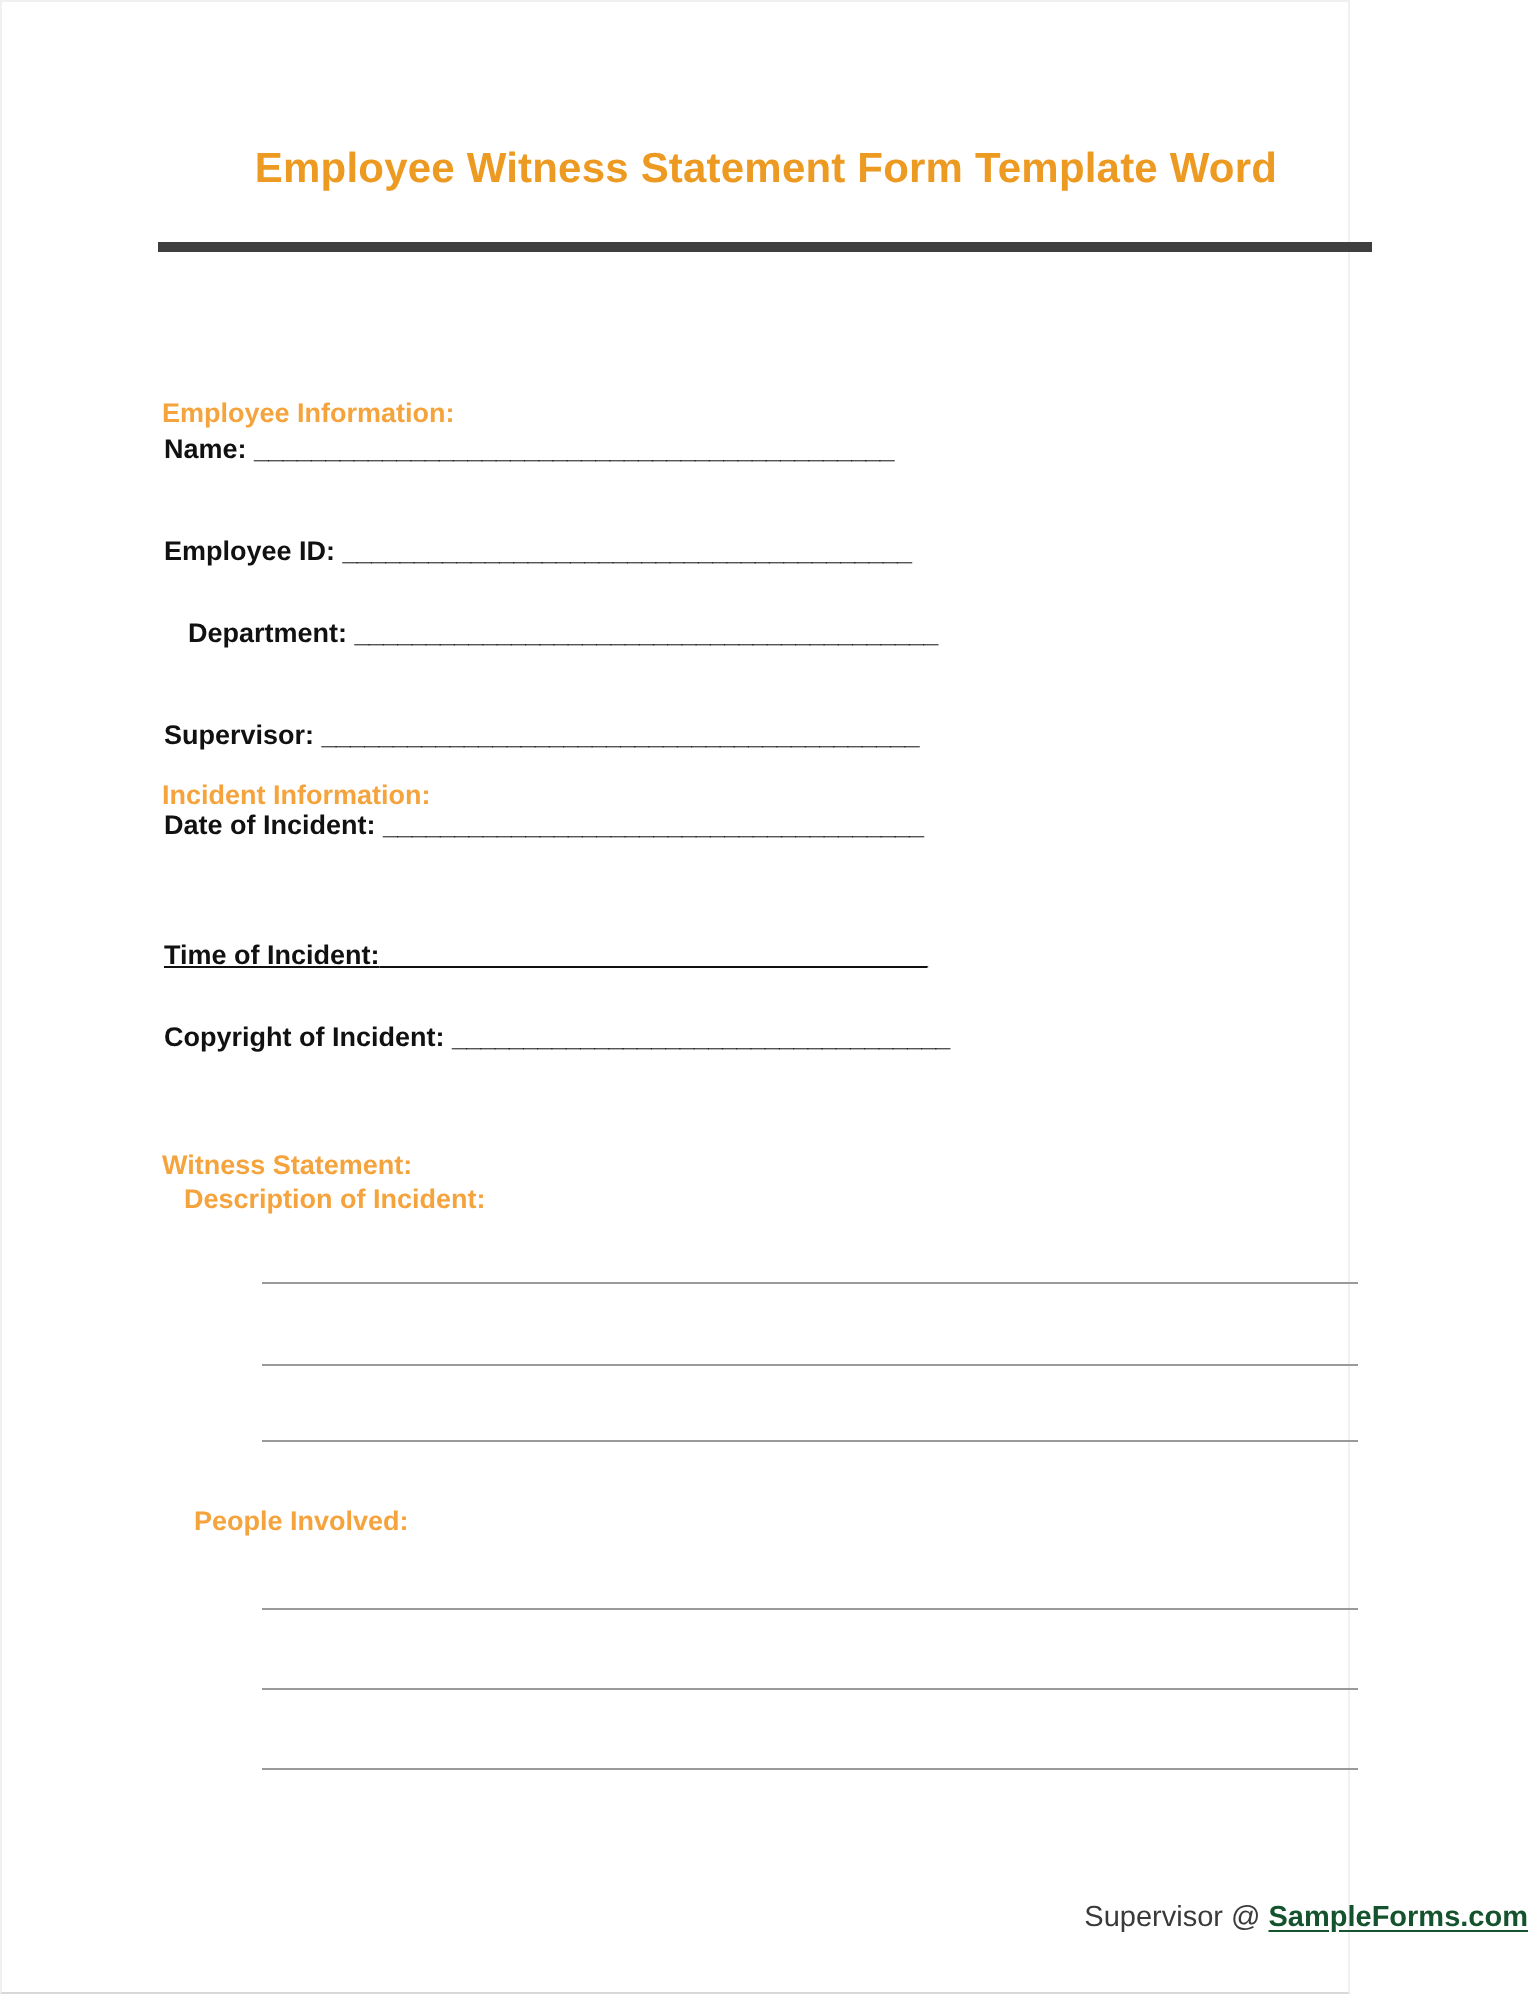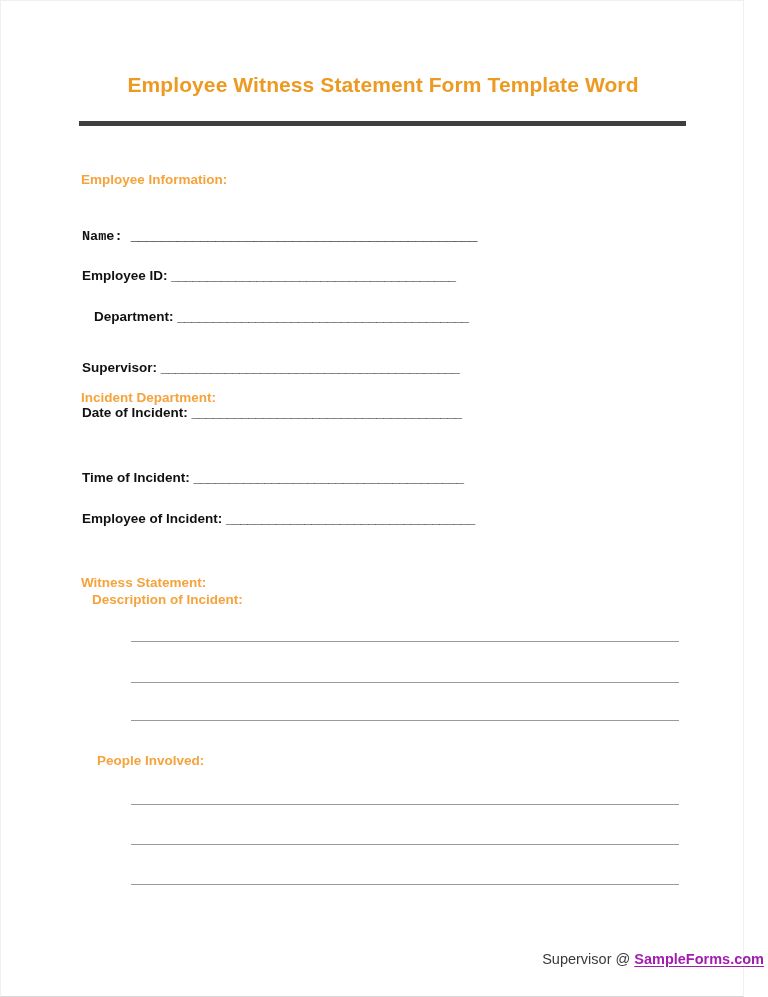--- a/index.html
+++ b/index.html
@@ -9,21 +9,21 @@
   body {
     width: 768px;
     height: 997px;
     background: #ffffff;
     font-family: "Liberation Sans", sans-serif;
     overflow: hidden;
   }
 
   .page {
     position: relative;
-    width: 744px;
+    width: 675px;
     height: 997px;
     background: #ffffff;
     box-sizing: border-box;
     border: 1px solid #f0f0f0;
     border-bottom: 1px solid #d8d8d8;
   }
 
   .content {
     position: absolute;
     left: 78px;
@@ -97,71 +97,71 @@
     position: absolute;
     left: 0;
     top: 950px;
     width: 685px;
     text-align: right;
     font-size: 14.5px;
     color: #3a3a3a;
     white-space: nowrap;
   }
   .footer-link {
-    color: #a21caf;
+    color: #14532d;
     font-weight: bold;
     text-decoration: underline;
     text-underline-offset: 2px;
   }
 </style>
 </head>
 <body>
 
 <div class="page">
   <div class="content">
 
     <div class="doc-title">Employee Witness Statement Form Template Word</div>
     <div class="title-rule"></div>
 
-    <div class="section-heading" style="top:171px;">Employee Information:</div>
+    <div class="section-heading" style="top:198px;">Employee Information:</div>
 
-    <div class="field-row" style="top:228px;font-family:Liberation Mono, monospace;">
+    <div class="field-row" style="top:216px;">
       <span class="field-label">Name:</span>
       <span class="field-fill">_____________________________________________</span>
     </div>
 
     <div class="field-row" style="top:267px;">
       <span class="field-label">Employee ID:</span>
       <span class="field-fill">________________________________________</span>
     </div>
 
     <div class="field-row" style="top:308px;padding-left:12px;">
       <span class="field-label">Department:</span>
       <span class="field-fill">_________________________________________</span>
     </div>
 
     <div class="field-row" style="top:359px;">
       <span class="field-label">Supervisor:</span>
       <span class="field-fill">__________________________________________</span>
     </div>
 
-    <div class="section-heading" style="top:389px;">Incident Department:</div>
+    <div class="section-heading" style="top:389px;">Incident Information:</div>
 
     <div class="field-row" style="top:404px;">
       <span class="field-label">Date of Incident:</span>
       <span class="field-fill">______________________________________</span>
     </div>
 
-    <div class="field-row" style="top:469px;">
+    <div class="field-row" style="top:469px;text-decoration:underline;">
       <span class="field-label">Time of Incident:</span>
       <span class="field-fill">______________________________________</span>
     </div>
 
     <div class="field-row" style="top:510px;">
-      <span class="field-label">Employee of Incident:</span>
+      <span class="field-label">Copyright of Incident:</span>
       <span class="field-fill">___________________________________</span>
     </div>
 
     <div class="section-heading" style="top:574px;">Witness Statement:</div>
 
     <div class="section-heading" style="top:591px;margin-left:11px;">Description of Incident:</div>
 
     <div class="rule-line" style="top:640px;"></div>
     <div class="rule-line" style="top:681px;"></div>
     <div class="rule-line" style="top:719px;"></div>

